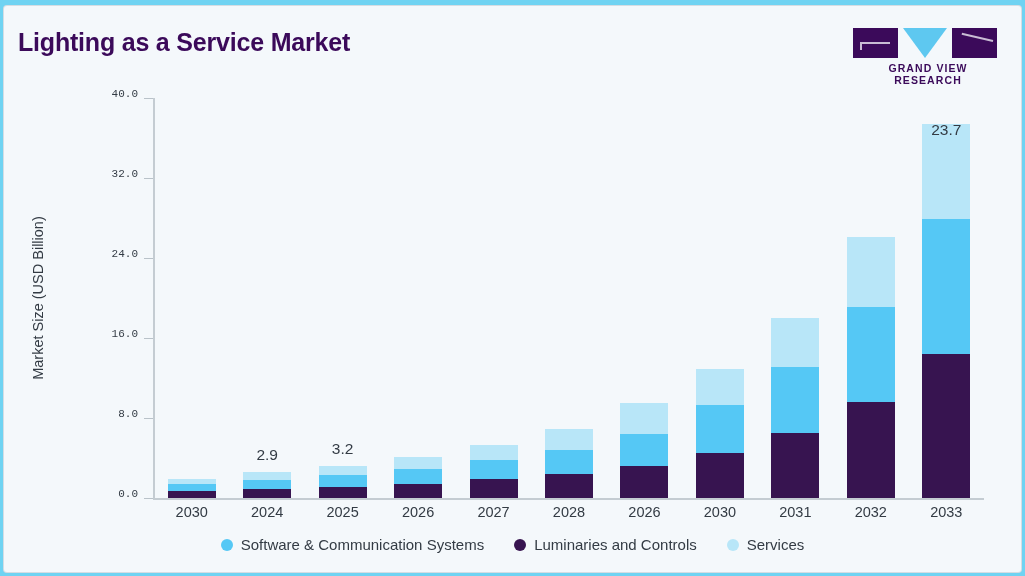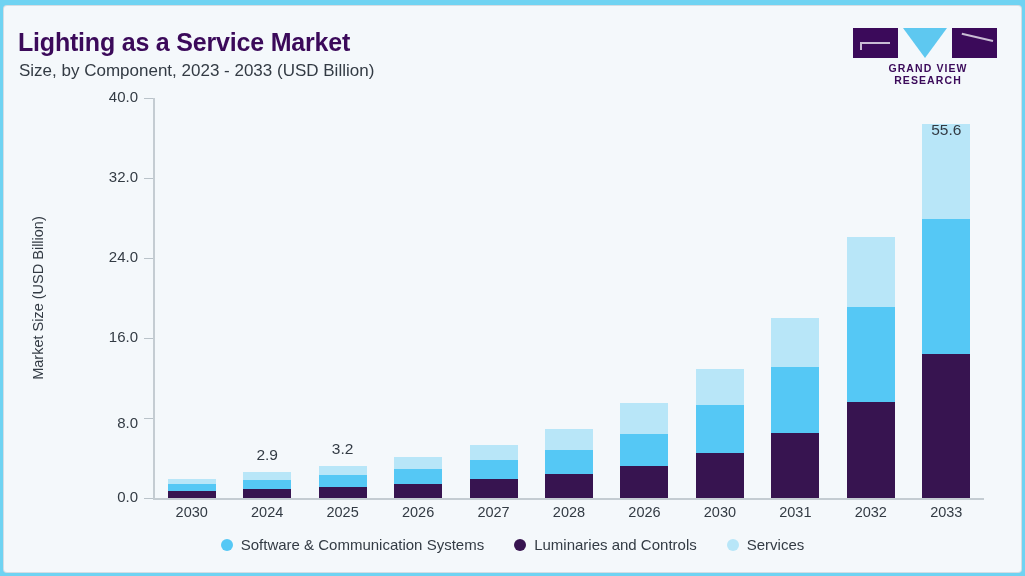--- a/index.html
+++ b/index.html
@@ -40,21 +40,21 @@
     margin-top:4px;font-size:10.5px;font-weight:bold;color:#3b0a5a;
     letter-spacing:1.1px;text-align:center;width:150px;
   }
   
   .plot{position:absolute;left:0;top:88px;width:100%;height:478px;}
   .axis-title{
     position:absolute;left:-96px;top:196px;width:260px;
     transform:rotate(-90deg);
     font-size:14.5px;color:#333b44;text-align:center;
   }
-  .ytick{position:absolute;right:0;font-size:15px;color:#333b44;text-align:right;width:60px;}
+  .ytick{position:absolute;right:0;font-size:11px;color:#333b44;text-align:right;width:60px;font-family:Liberation Mono, monospace;}
   .ylabels{position:absolute;left:74px;top:0;width:60px;height:100%;}
   .tickmark{position:absolute;left:140px;width:9px;height:1px;background:#b9c2c9;}
   .yaxis-line{position:absolute;left:149px;top:4px;width:1.5px;height:401px;background:#c4ccd2;}
   .xaxis-line{position:absolute;left:149px;top:404px;width:831px;height:1.5px;background:#c4ccd2;}
   .bars{position:absolute;left:150px;top:0px;width:830px;height:404px;}
   .bar-col{position:absolute;bottom:0;width:48px;}
   .seg{width:100%;}
   .bar-label{
     position:absolute;width:80px;text-align:center;left:-16px;
     font-size:15.5px;color:#333b44;
@@ -70,36 +70,35 @@
   .dot{width:12px;height:12px;border-radius:50%;}
   .leg-txt{font-size:15px;color:#333b44;}
 </style>
 </head>
 <body>
 
 <div class="frame">
 
   <div class="hdr">
     <div class="title">Lighting as a Service Market</div>
-    <div class="subtitle">Size, by Component, 2023 - 2033 (USD Billion)</div>
     <div class="logo">
       <div class="logo-marks">
         <div class="mark mark-g"></div>
         <div class="mark mark-v"></div>
         <div class="mark mark-r"></div>
       </div>
       <div class="logo-text">GRAND VIEW RESEARCH</div>
     </div>
   </div>
 
   <div class="plot">
     <div class="axis-title">Market Size (USD Billion)</div>
     <div class="ylabels" id="ylabels">
         <div class="ytick" style="top: 394px;">0.0</div>
-        <div class="ytick" style="top: 314px; margin-top: 6px;">8.0</div>
+        <div class="ytick" style="top: 314px;">8.0</div>
         <div class="ytick" style="top: 234px;">16.0</div>
         <div class="ytick" style="top: 154px;">24.0</div>
         <div class="ytick" style="top: 74px;">32.0</div>
         <div class="ytick" style="top: -6px;">40.0</div>
       </div>
     <div id="tickmarks">
         <div class="tickmark" style="top: 404px;"></div>
         <div class="tickmark" style="top: 324px;"></div>
         <div class="tickmark" style="top: 244px;"></div>
         <div class="tickmark" style="top: 164px;"></div>
@@ -159,21 +158,21 @@
         <div class="bar-col" style="left: 692.818px;">
           <div class="seg" style="height: 70px; background: rgb(184, 230, 248);"></div>
           <div class="seg" style="height: 95px; background: rgb(85, 200, 245);"></div>
           <div class="seg" style="height: 96px; background: rgb(55, 20, 80);"></div>
         </div>
         <div class="bar-col" style="left: 768.273px;">
           <div class="seg" style="height: 95px; background: rgb(184, 230, 248);"></div>
           <div class="seg" style="height: 135px; background: rgb(85, 200, 245);"></div>
           <div class="seg" style="height: 144px; background: rgb(55, 20, 80);"></div>
         </div>
-        <div class="bar-label" style="left: 752.273px; top: 27px;">55.6</div>
+        <div class="bar-label" style="left: 752.273px; top: 27px;">23.7</div>
       </div>
     <div class="xlabels" id="xlabels">
         <div class="xtick" style="left: -2.27273px;">2030</div>
         <div class="xtick" style="left: 73.1818px;">2024</div>
         <div class="xtick" style="left: 148.636px;">2025</div>
         <div class="xtick" style="left: 224.091px;">2026</div>
         <div class="xtick" style="left: 299.545px;">2027</div>
         <div class="xtick" style="left: 375px;">2028</div>
         <div class="xtick" style="left: 450.455px;">2026</div>
         <div class="xtick" style="left: 525.909px;">2030</div>

